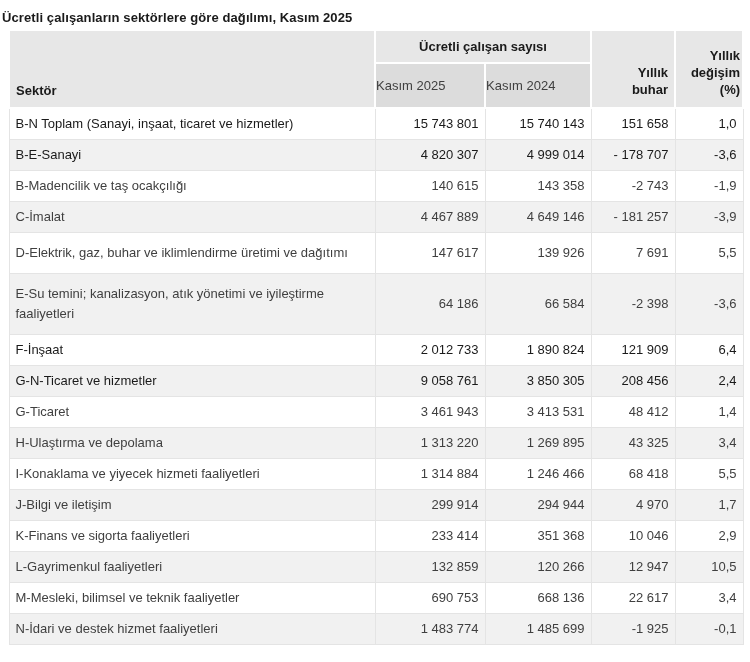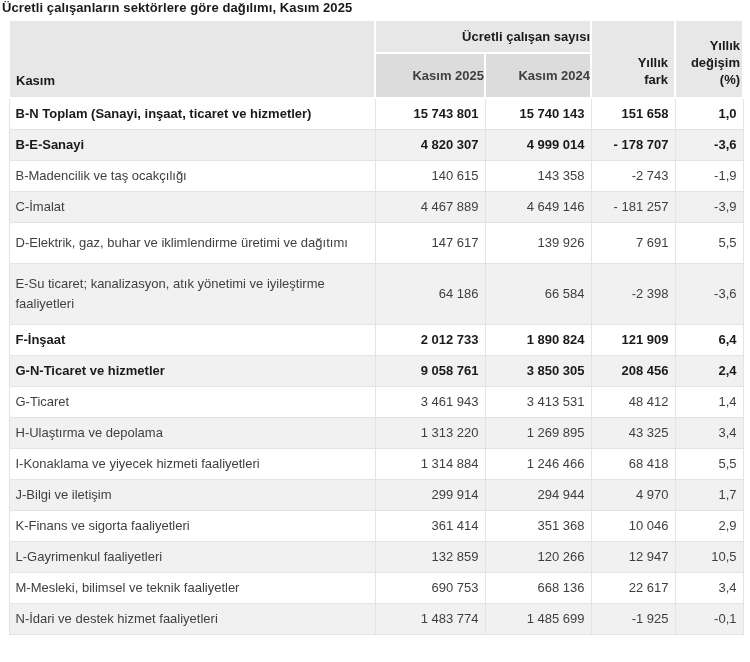--- a/index.html
+++ b/index.html
@@ -12,81 +12,81 @@
   }
   *{box-sizing:border-box;}
   html,body{margin:0;padding:0;}
   body{
     width:750px;height:662px;background:#ffffff;overflow:hidden;
     font-family:"Liberation Sans","DejaVu Sans",sans-serif;
     -webkit-font-smoothing:antialiased;
   }
   .title{
     font-size:13px;font-weight:bold;color:var(--strong);
-    margin:0 0 4px 2px;line-height:15px;letter-spacing:0.1px;
+    margin:10px 0 4px 2px;line-height:15px;letter-spacing:0.1px;
   }
   table{
     border-collapse:collapse;table-layout:fixed;
     margin-left:8px;width:734px;
   }
   thead th{
     background:var(--header-bg);
     border:2px solid #ffffff;
     font-size:13px;font-weight:bold;color:var(--strong);
     padding:0;
   }
   th.th-sektor{
     text-align:left;vertical-align:bottom;
     padding:6px 6px 9px 6px;
   }
   th.th-group{
-    text-align:right;vertical-align:middle;height:33px;
+    text-align:center;vertical-align:middle;height:33px;
   }
   th.th-sub{
     background:var(--subheader-bg);
-    font-weight:bold;color:var(--text);
-    text-align:right;vertical-align:middle;height:45px;
+    font-weight:normal;color:var(--text);
+    text-align:left;vertical-align:middle;height:45px;
   }
   th.th-fark,th.th-degisim{
     text-align:right;vertical-align:bottom;
     padding:6px 6px 9px 6px;line-height:17px;
   }
   .wrap-fark{display:inline-block;width:46px;text-align:right;}
   .wrap-degisim{display:inline-block;width:58px;}
   tbody td{
     font-size:13px;color:var(--text);
     border:1px solid var(--border);
     padding:5px 6px;line-height:20px;
     vertical-align:middle;background-clip:padding-box;
   }
   tbody td.num{text-align:right;white-space:nowrap;}
   tbody tr:nth-child(even) td{background:var(--row-alt-bg);}
-  tbody tr.bold td{font-weight:bold;color:var(--strong);}
+  tbody tr.bold td{font-weight:normal;color:var(--strong);}
   tbody tr:nth-child(5) td,tbody tr:nth-child(6) td{
     padding-top:10px;padding-bottom:10px;
   }
 </style>
 </head>
 <body>
 
 <div class="title">Ücretli çalışanların sektörlere göre dağılımı, Kasım 2025</div>
 
 <table>
   <colgroup>
     <col style="width:366px">
     <col style="width:110px">
     <col style="width:106px">
     <col style="width:84px">
     <col style="width:68px">
   </colgroup>
   <thead>
     <tr>
-      <th rowspan="2" class="th-sektor">Kasım</th>
+      <th rowspan="2" class="th-sektor">Sektör</th>
       <th colspan="2" class="th-group">Ücretli çalışan sayısı</th>
-      <th rowspan="2" class="th-fark"><span class="wrap-fark">Yıllık fark</span></th>
+      <th rowspan="2" class="th-fark"><span class="wrap-fark">Yıllık buhar</span></th>
       <th rowspan="2" class="th-degisim"><span class="wrap-degisim">Yıllık değişim (%)</span></th>
     </tr>
     <tr>
       <th class="th-sub">Kasım 2025</th>
       <th class="th-sub">Kasım 2024</th>
     </tr>
   </thead>
   <tbody>
       <tr class="bold">
         <td>B-N Toplam (Sanayi, inşaat, ticaret ve hizmetler)</td>
@@ -117,21 +117,21 @@
         <td class="num">-3,9</td>
       </tr>
       <tr>
         <td>D-Elektrik, gaz, buhar ve iklimlendirme üretimi ve dağıtımı</td>
         <td class="num">147 617</td>
         <td class="num">139 926</td>
         <td class="num">7 691</td>
         <td class="num">5,5</td>
       </tr>
       <tr>
-        <td>E-Su ticaret; kanalizasyon, atık yönetimi ve iyileştirme faaliyetleri</td>
+        <td>E-Su temini; kanalizasyon, atık yönetimi ve iyileştirme faaliyetleri</td>
         <td class="num">64 186</td>
         <td class="num">66 584</td>
         <td class="num">-2 398</td>
         <td class="num">-3,6</td>
       </tr>
       <tr class="bold">
         <td>F-İnşaat</td>
         <td class="num">2 012 733</td>
         <td class="num">1 890 824</td>
         <td class="num">121 909</td>
@@ -167,21 +167,21 @@
       </tr>
       <tr>
         <td>J-Bilgi ve iletişim</td>
         <td class="num">299 914</td>
         <td class="num">294 944</td>
         <td class="num">4 970</td>
         <td class="num">1,7</td>
       </tr>
       <tr>
         <td>K-Finans ve sigorta faaliyetleri</td>
-        <td class="num">361 414</td>
+        <td class="num">233 414</td>
         <td class="num">351 368</td>
         <td class="num">10 046</td>
         <td class="num">2,9</td>
       </tr>
       <tr>
         <td>L-Gayrimenkul faaliyetleri</td>
         <td class="num">132 859</td>
         <td class="num">120 266</td>
         <td class="num">12 947</td>
         <td class="num">10,5</td>

